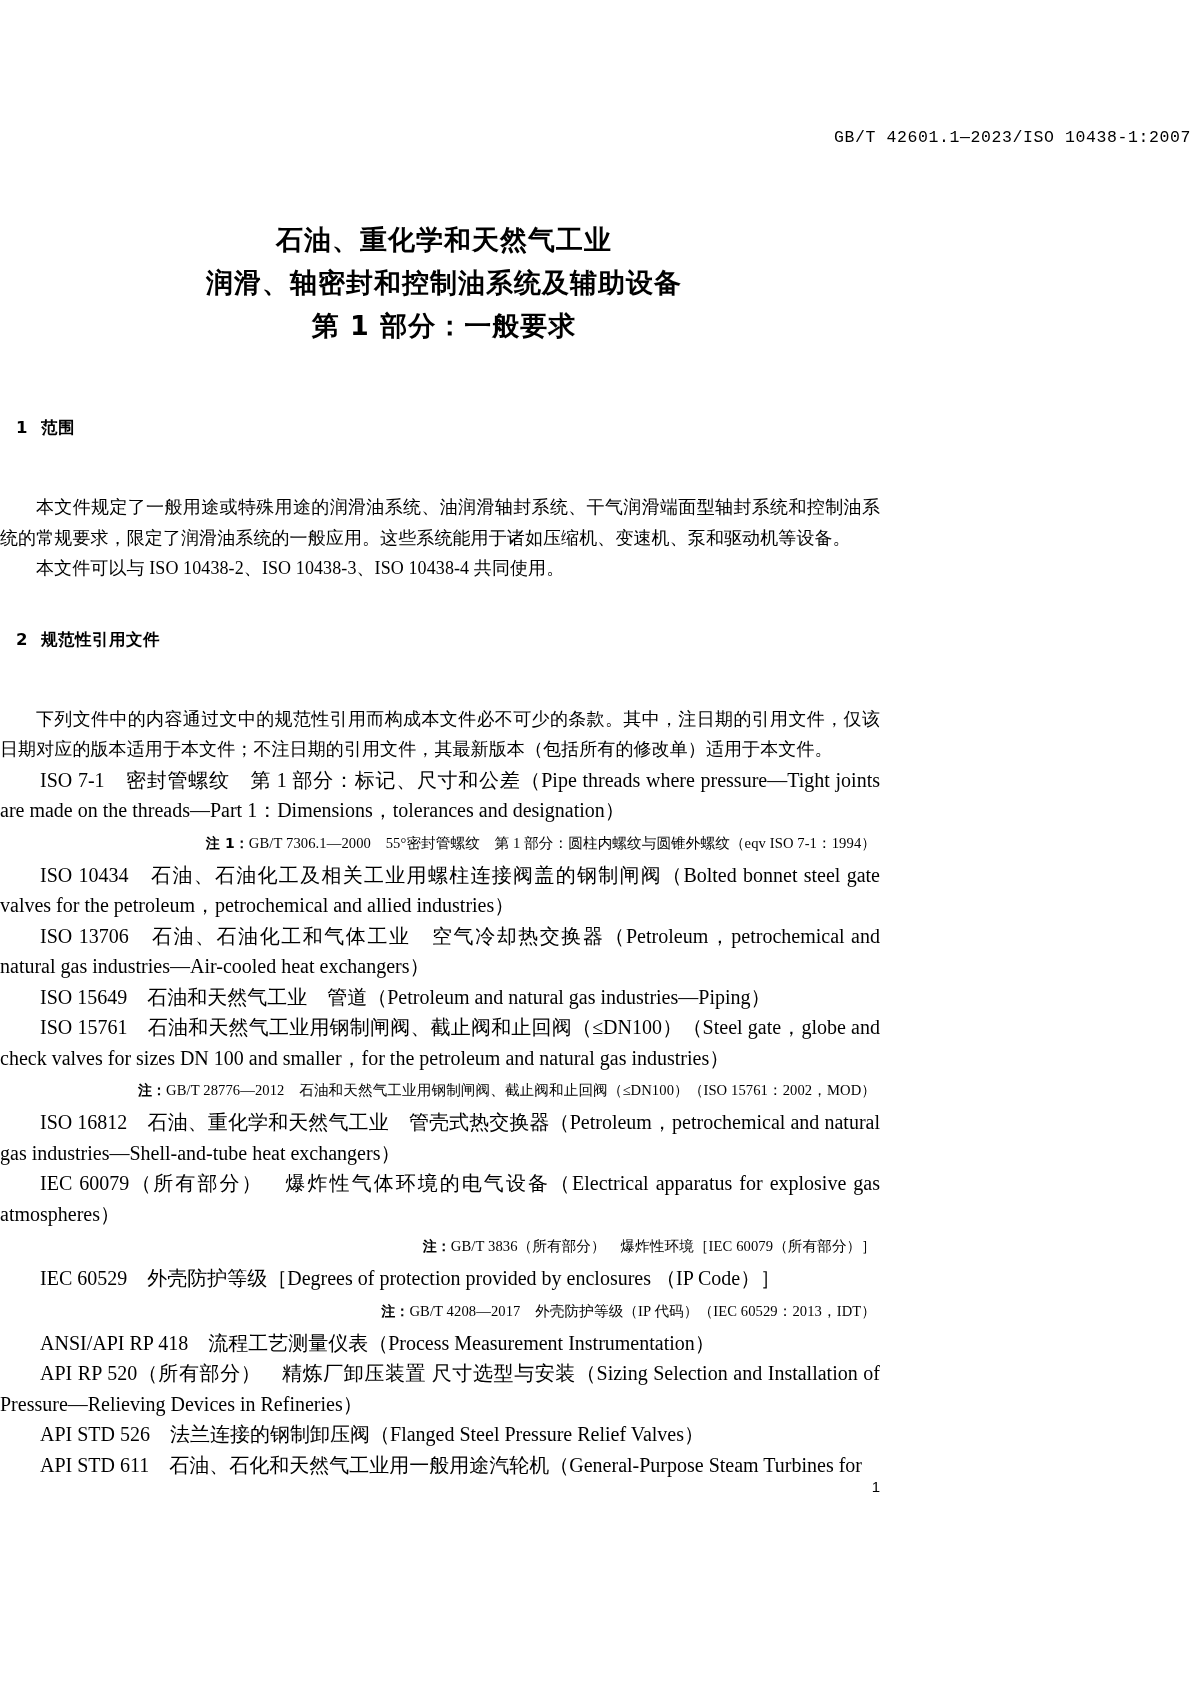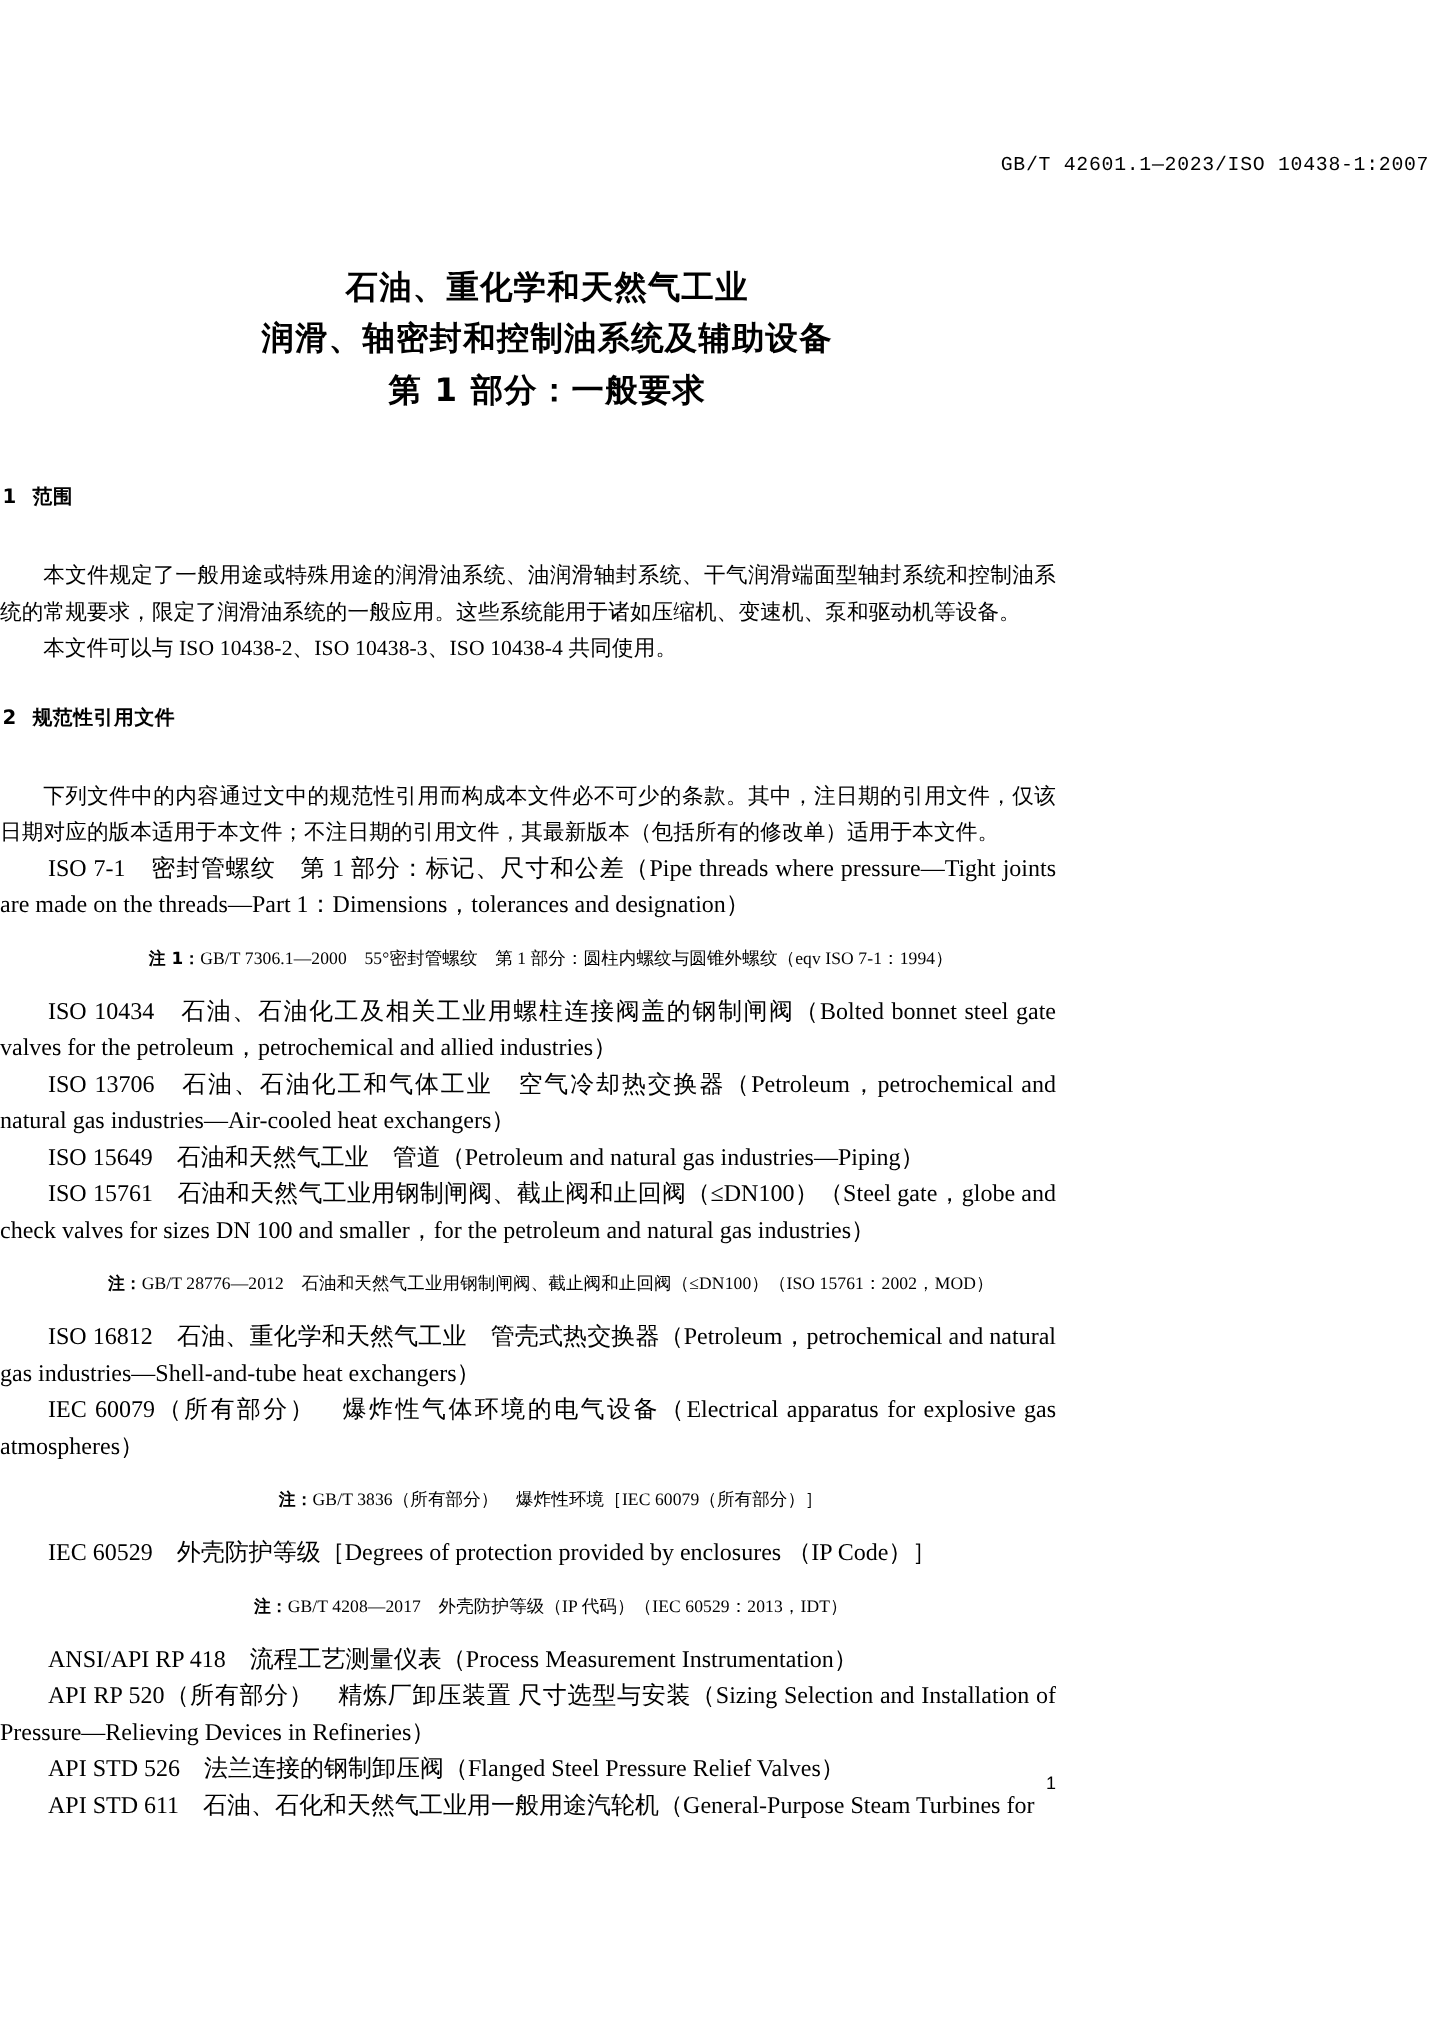--- a/index.html
+++ b/index.html
@@ -32,21 +32,21 @@
     font-family: Liberation Mono, monospace;
     font-size: 16.5px;
     letter-spacing: 0.6px;
     white-space: nowrap;
   }
 
   
   .doc-title {
     position: absolute;
     top: 218px;
-    left: 16px;
+    left: 4px;
     width: 880px;
     text-align: center;
     font-family: "DejaVu Sans", "Liberation Sans", sans-serif;
     font-weight: bold;
     font-size: 27px;
     line-height: 43px;
     letter-spacing: 1px;
   }
   .doc-title .tline { display: block; white-space: nowrap; }
 
@@ -56,21 +56,21 @@
     top: 398px;
     left: 0;
     width: 880px;
   }
 
   h2.clause {
     font-family: "DejaVu Sans", "Liberation Sans", sans-serif;
     font-weight: bold;
     font-size: 16.5px;
     line-height: 28px;
-    margin: 2px;
+    margin: 16px;
     padding: 0;
     letter-spacing: 0.5px;
   }
   h2.clause .num { margin-right: 13px; }
 
   p.para {
     margin: 0;
     font-size: 18px;
     line-height: 30.5px;
     text-align: justify;
@@ -82,25 +82,25 @@
   p.ref {
     margin: 0;
     font-size: 20px;
     line-height: 30.5px;
     text-align: justify;
     text-justify: inter-character;
     text-indent: 2em;
   }
 
   p.note {
-    margin: 16px;
+    margin: 4px;
     font-size: 14.6px;
     line-height: 26px;
     text-indent: 2.6em;
-    text-align: center;
+    text-align: right;
     letter-spacing: 0.1px;
   }
   p.note .note-label {
     font-family: "DejaVu Sans", "Liberation Sans", sans-serif;
     font-weight: bold;
     font-size: 14px;
   }
   .gap-md { height: 26px; }
   .gap-lg { height: 34px; }
 

